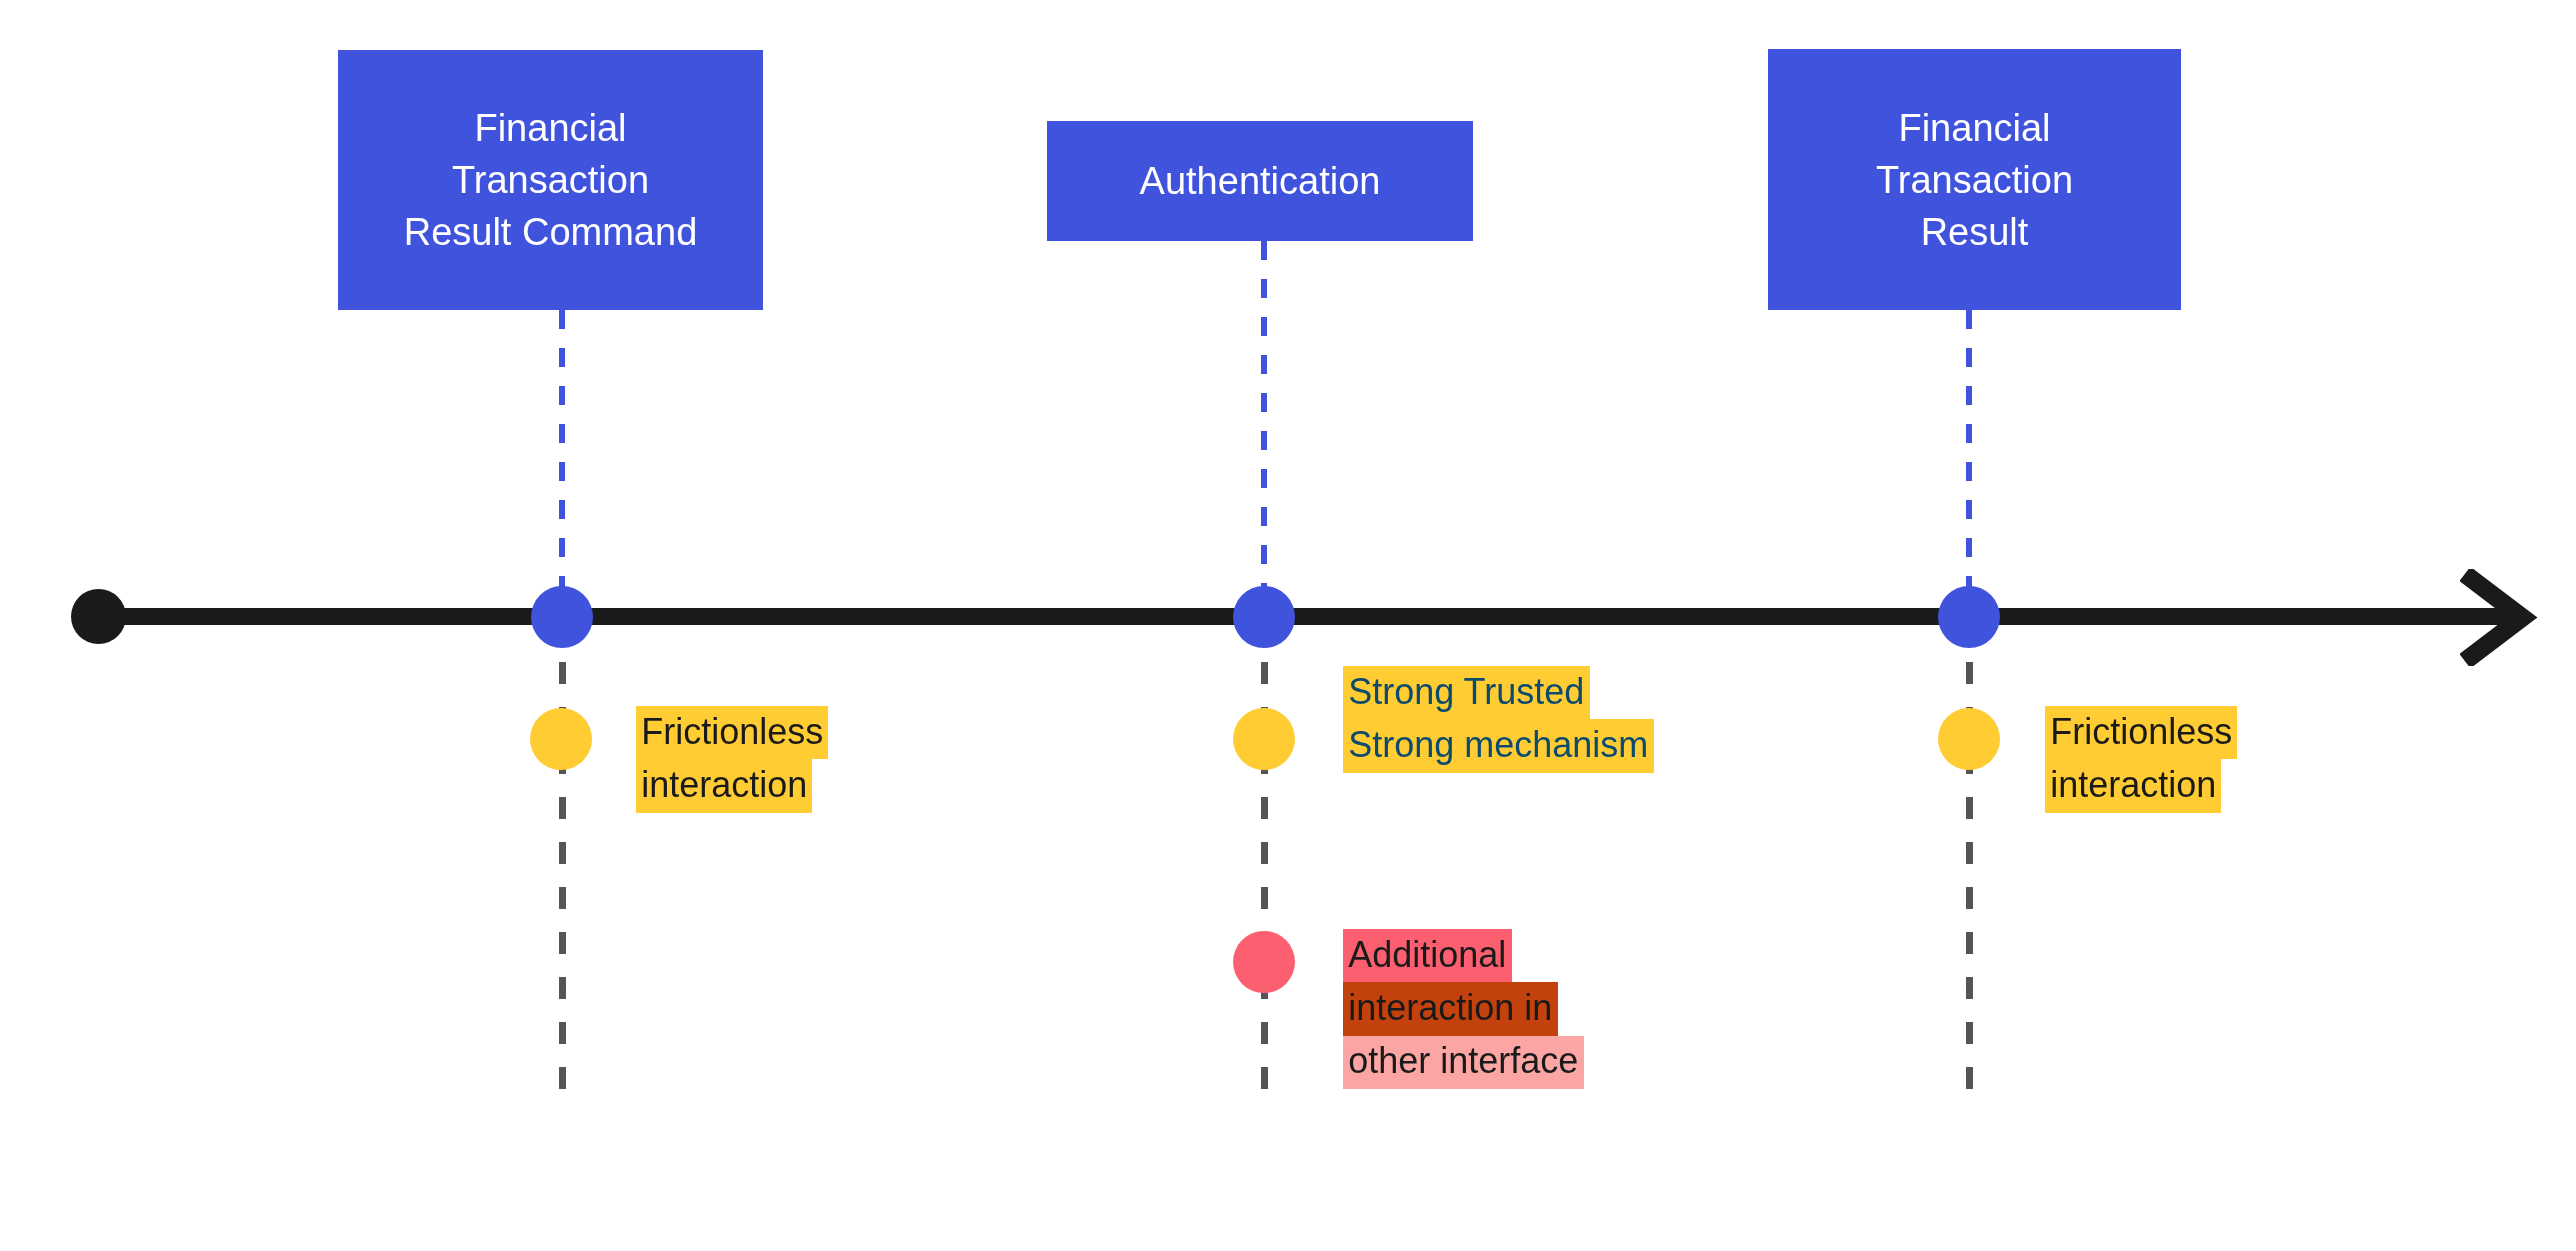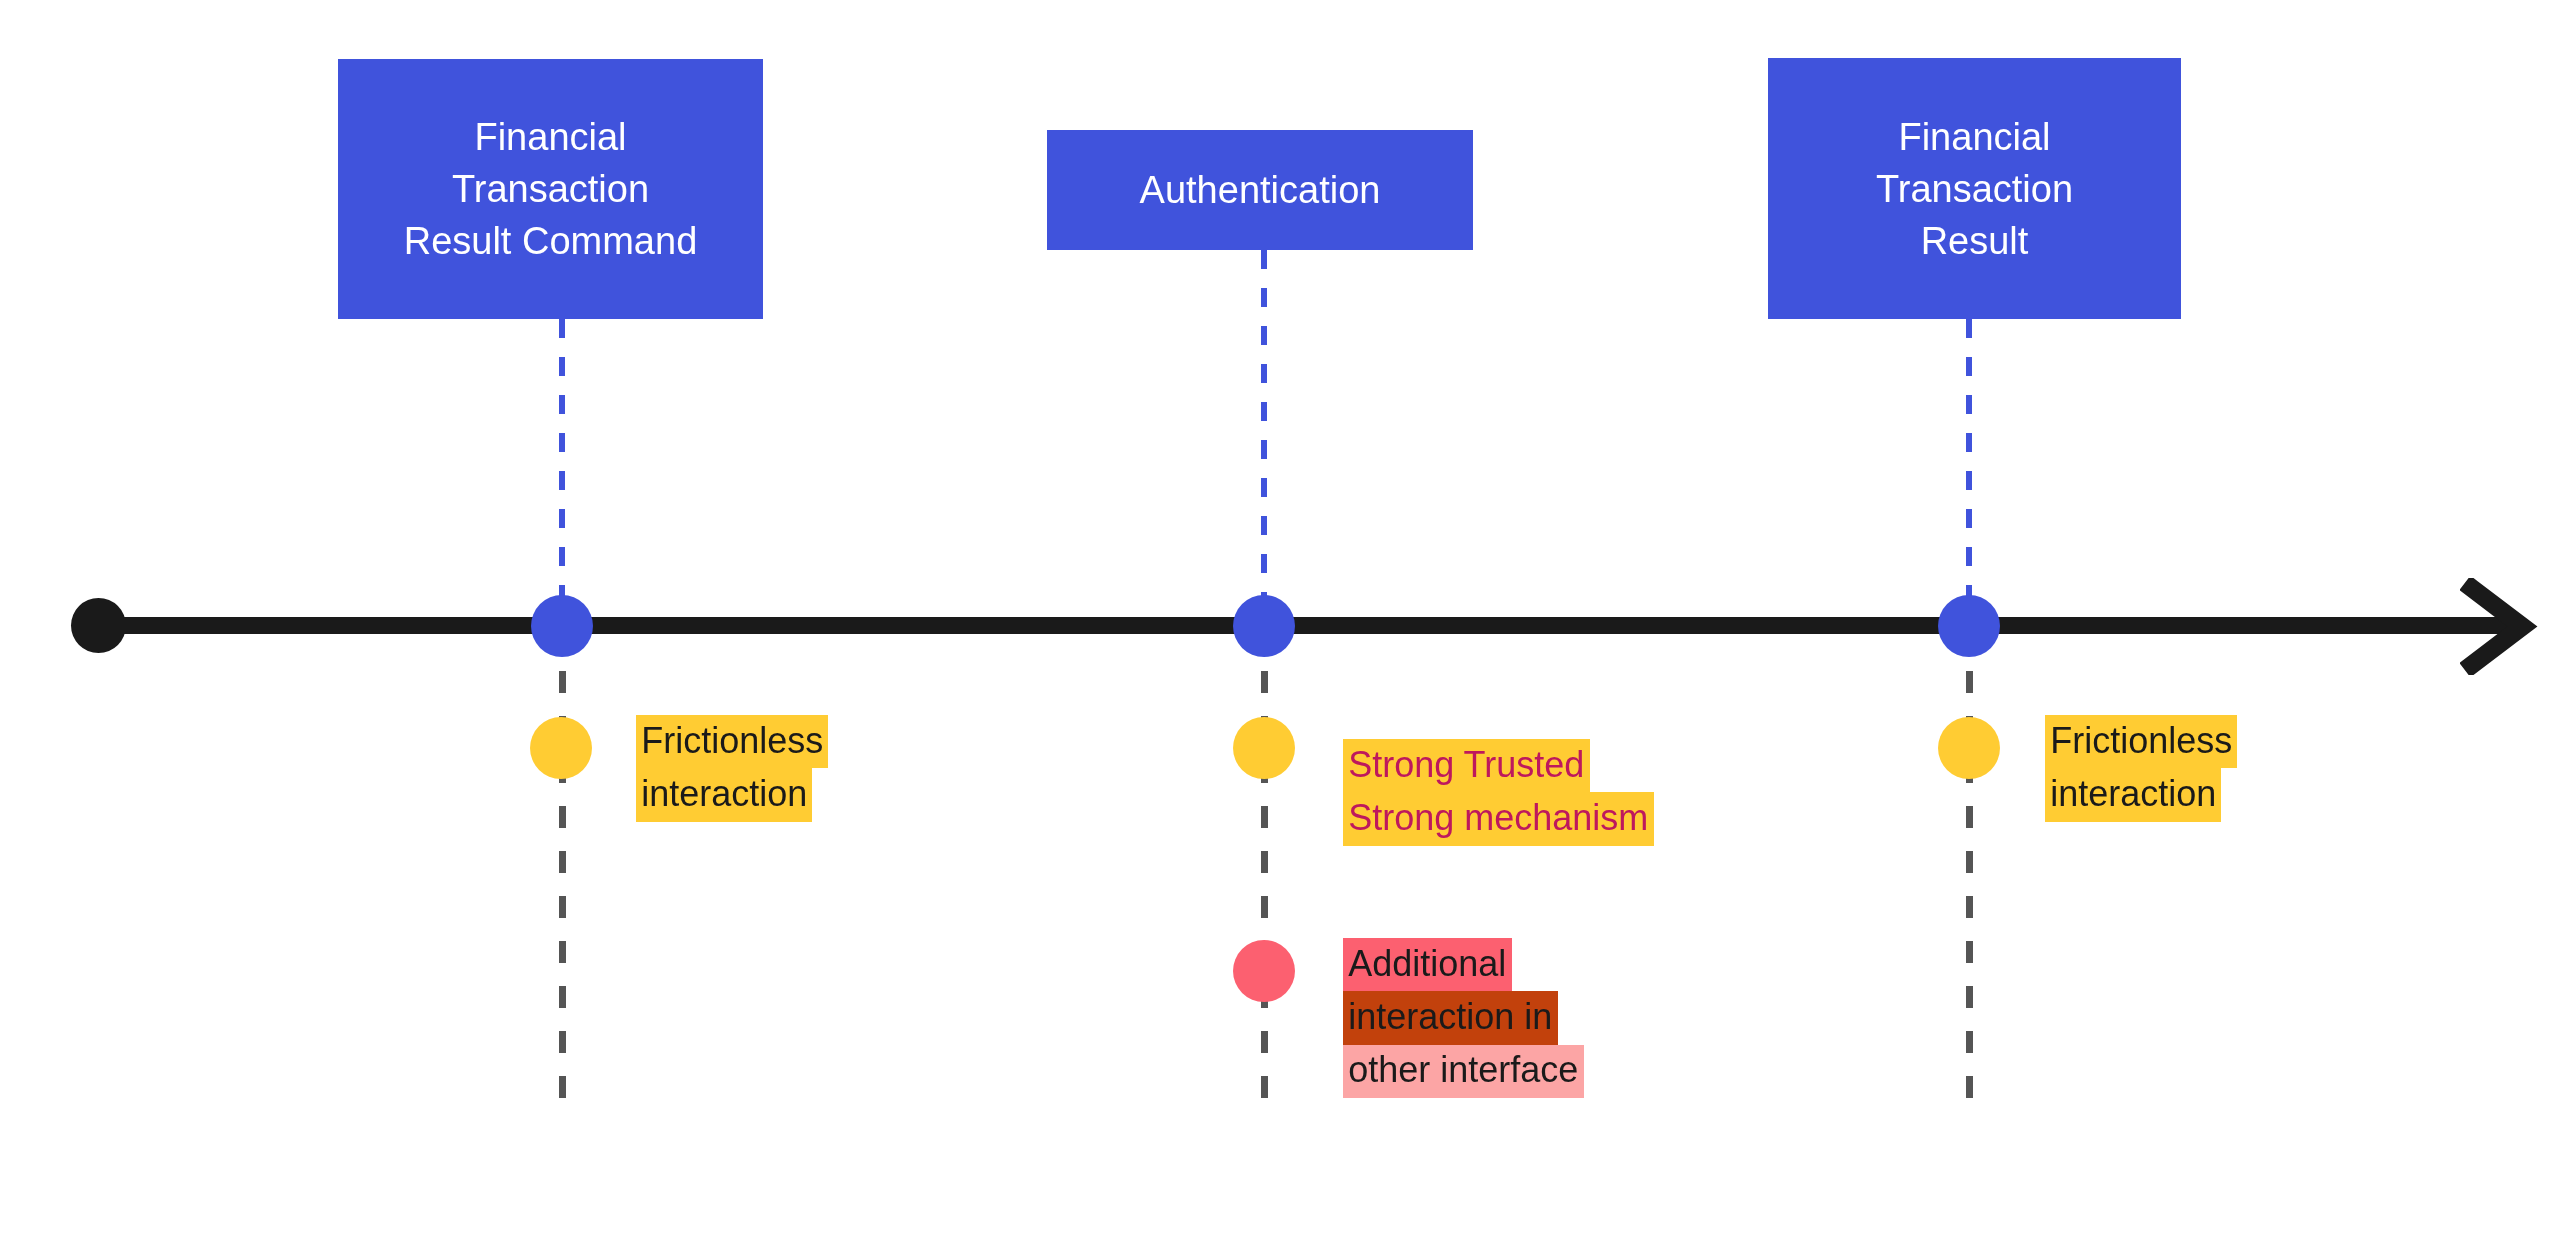--- a/index.html
+++ b/index.html
@@ -10,21 +10,20 @@
   }
   body {
     font-family: "Liberation Sans", sans-serif;
   }
   #stage {
     position: relative;
     width: 2576px;
     height: 1104px;
     background: #ffffff;
     overflow: hidden;
-    margin-top: 9px;
   }
 
   
   .axis-line {
     position: absolute;
     left: 95px;
     top: 608px;
     width: 2418px;
     height: 16.5px;
     background: #1a1a1a;
@@ -154,21 +153,21 @@
       </div>
       <div class="milestone" style="left: 1264px;">
         <div class="lead-up" style="top: 241px; height: 376px;"></div>
         <div class="lead-down" style="top: 617px; height: 593px;"></div>
         <div class="node-dot" style="background: rgb(64, 83, 220);"></div>
       </div>
       <div class="card" style="left: 1047px; top: 121px; width: 426px; height: 120px; background: rgb(64, 83, 220); color: rgb(255, 255, 255);">
         <span class="card-line">Authentication</span>
       </div>
       <div class="annot-dot" style="left: 1233px; top: 708px; width: 62px; height: 62px; background: rgb(255, 204, 51);"></div>
-      <div class="annot-text" style="left: 1335px; top: 730px; color: #be185d; text-align: right;">
+      <div class="annot-text" style="left: 1335px; top: 666px; color: #0c4a6e; text-align: right;">
         <span class="hl" style="background: rgb(255, 204, 51);">Strong Trusted</span>
         <span class="hl" style="background: rgb(255, 204, 51);">Strong mechanism</span>
       </div>
       <div class="annot-dot" style="left: 1233px; top: 931px; width: 62px; height: 62px; background: rgb(252, 96, 112);"></div>
       <div class="annot-text" style="left: 1335px; top: 929px; color: rgb(26, 26, 26);">
         <span class="hl" style="background: rgb(252, 96, 112);">Additional</span>
         <span class="hl" style="background: #c2410c;">interaction in</span>
         <span class="hl" style="background: #fca5a5;">other interface</span>
       </div>
       <div class="milestone" style="left: 1969px;">

